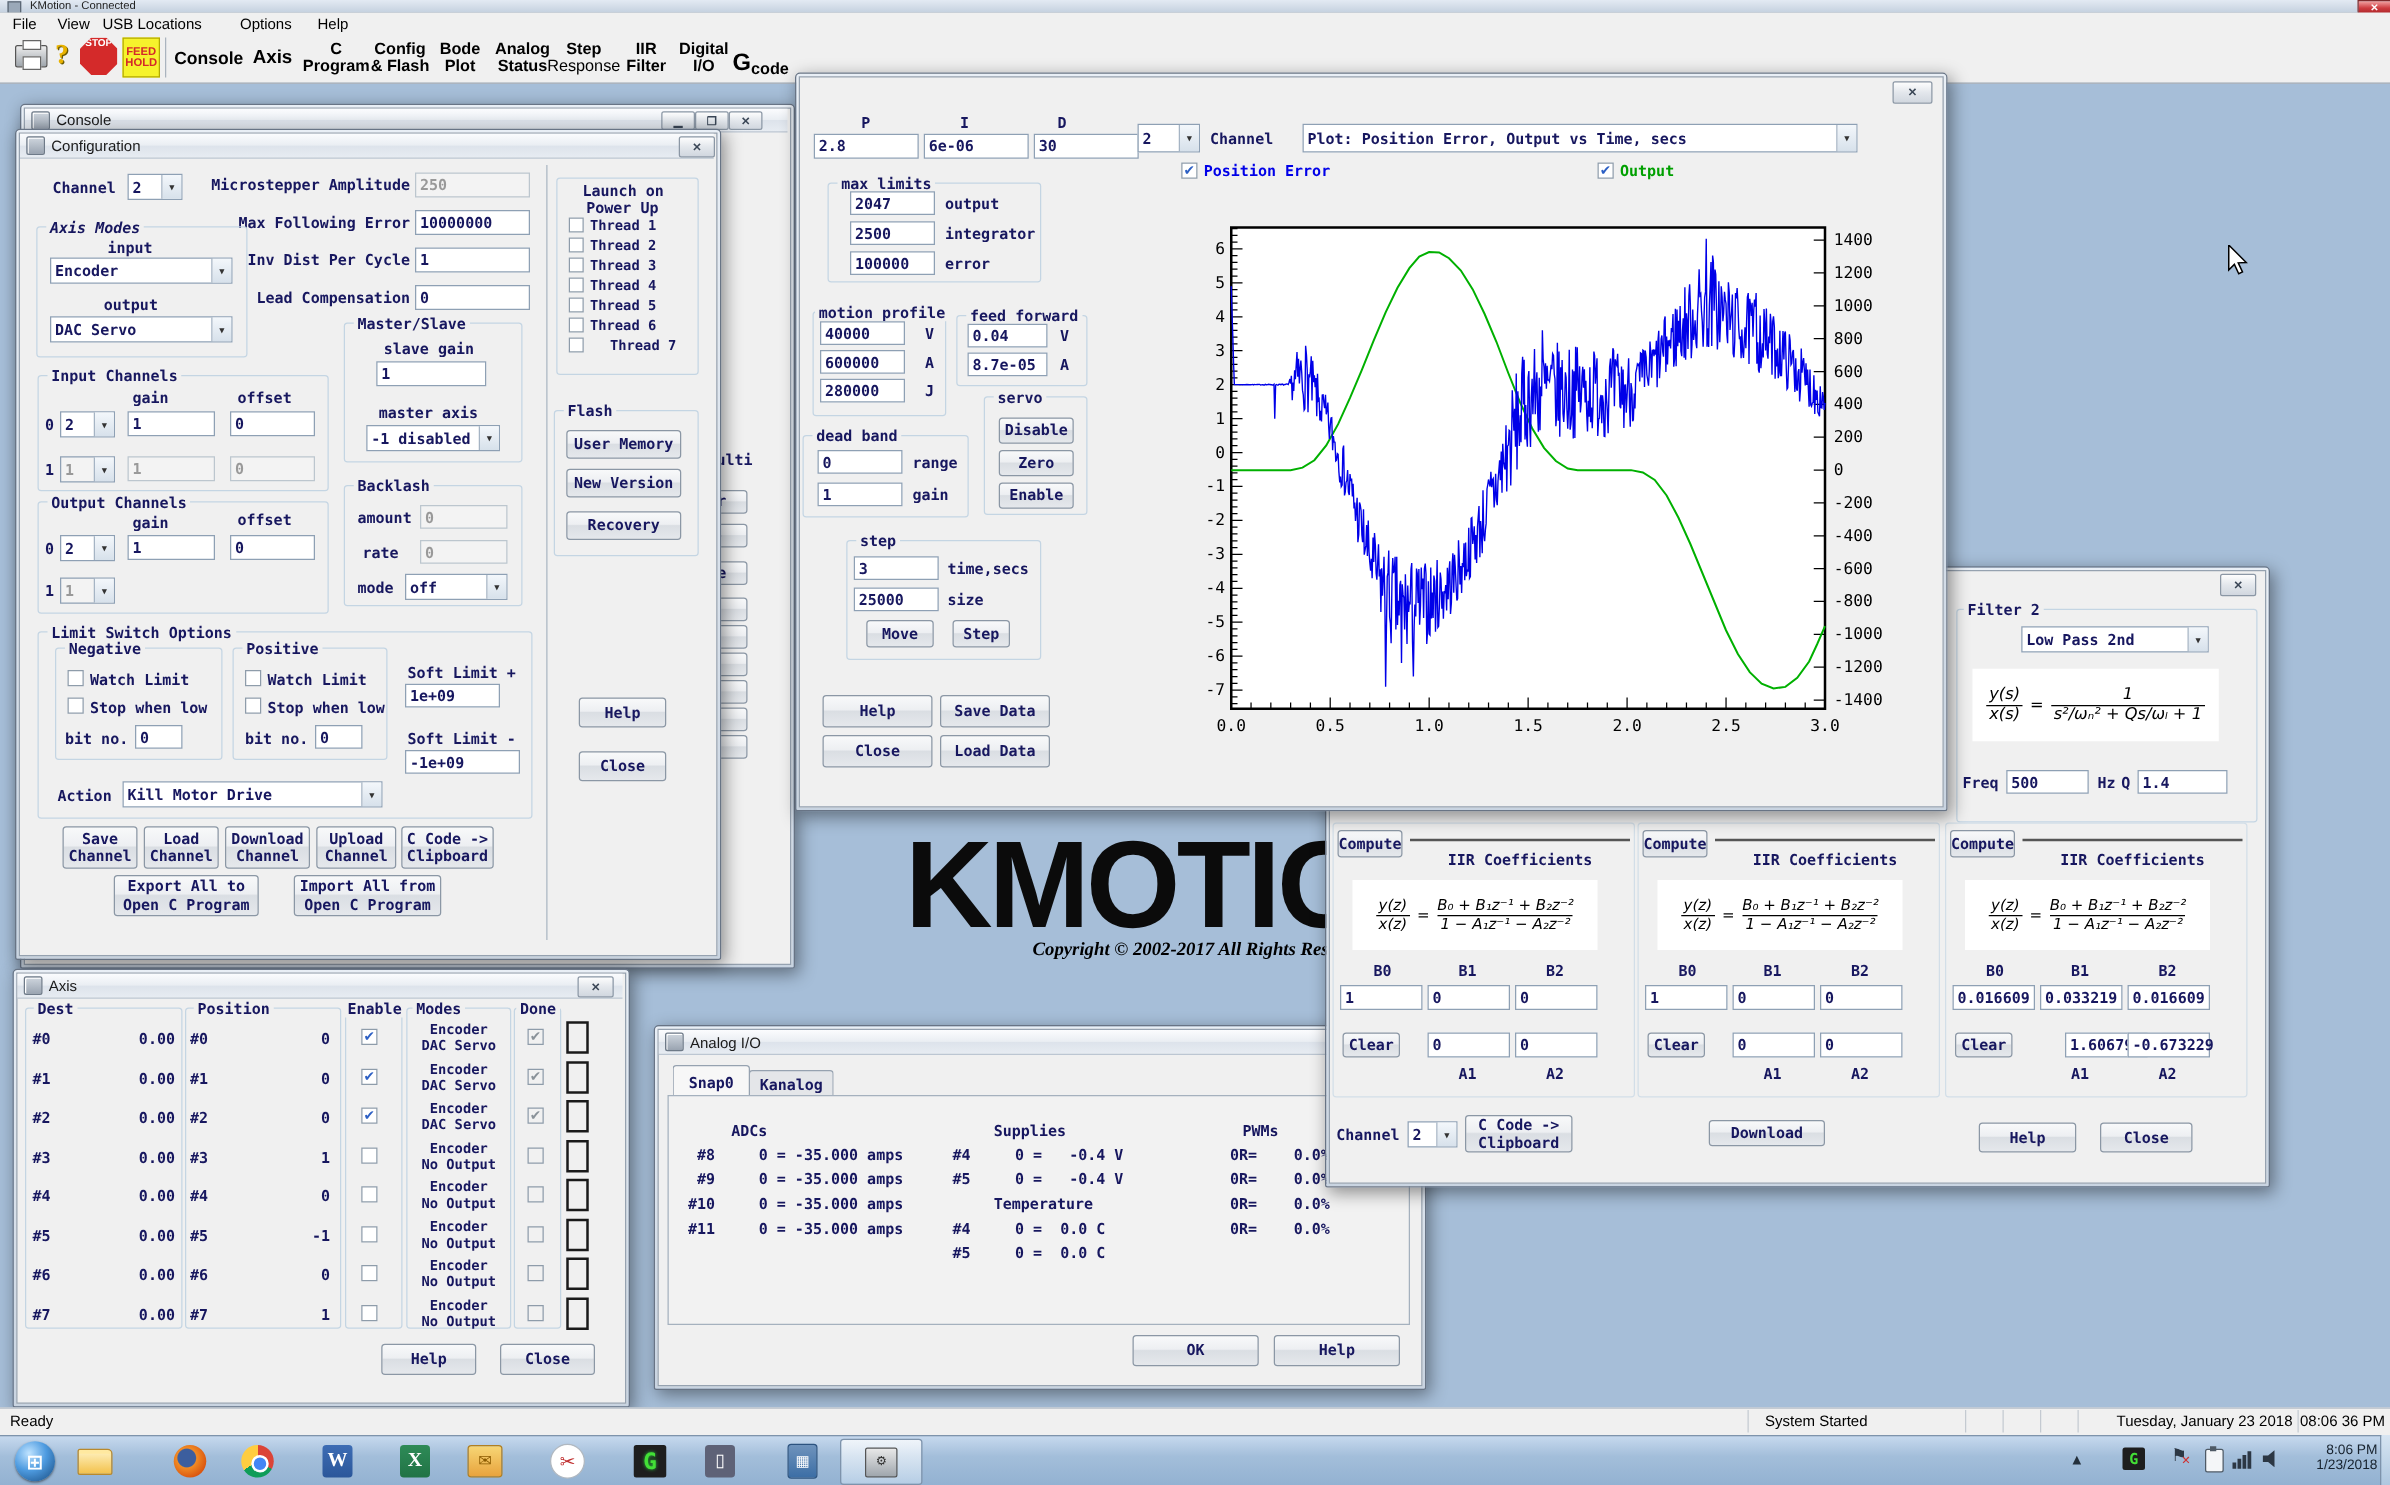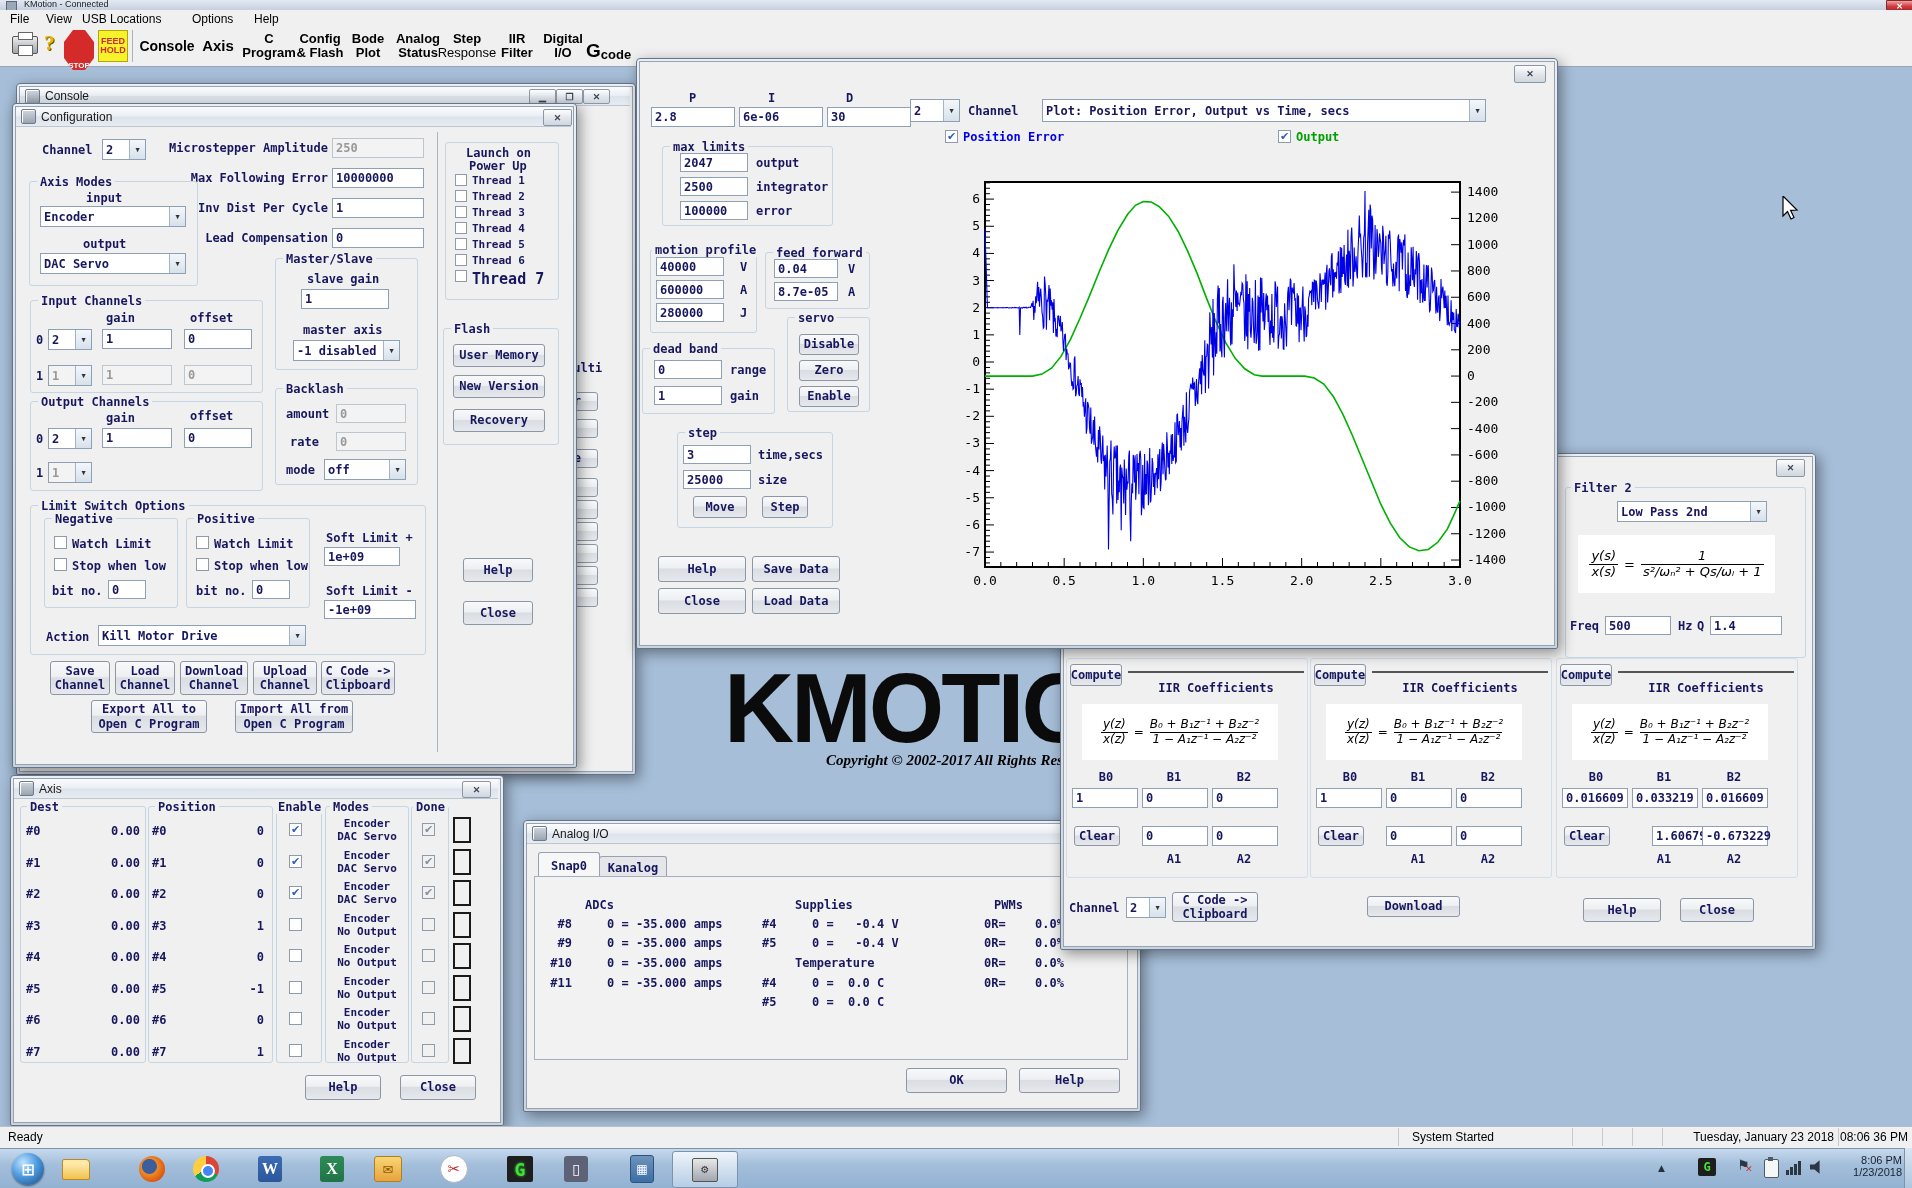--- a/index.html
+++ b/index.html
@@ -62,21 +62,21 @@
   <div class="menu-item" style="left:248px;">
       <span>Help</span>
     </div>
 
   <div class="abs" style="left:0;top:28px;width:1912px;height:38px;background:#F0F0F0;border-bottom:1px solid #9AA5B1;"></div>
   <div class="abs" style="left:12px;top:36px;width:24px;height:16px;background:linear-gradient(#EDEDED,#9FA6AD);border:1px solid #555;border-radius:2px;">
     <div style="position:absolute;left:5px;top:-5px;width:13px;height:6px;background:#fff;border:1px solid #666;"></div>
     <div style="position:absolute;left:5px;top:8px;width:13px;height:9px;background:#fff;border:1px solid #666;"></div>
   </div>
   <div class="abs" style="left:44px;top:30px;font:bold 22px 'Liberation Serif',serif;color:#E8B200;text-shadow:1px 1px 0 #6b5a00;">?</div>
-  <div class="abs" style="left:64px;top:30px;width:30px;height:40px;background:#D42A2A;clip-path:polygon(30% 0,70% 0,100% 30%,100% 70%,70% 100%,30% 100%,0 70%,0 30%);display:flex;align-items:flex-end;justify-content:center;color:#fff;font:bold 8px 'Liberation Sans',sans-serif;">
+  <div class="abs" style="left:64px;top:30px;width:30px;height:30px;background:#D42A2A;clip-path:polygon(30% 0,70% 0,100% 30%,100% 70%,70% 100%,30% 100%,0 70%,0 30%);display:flex;align-items:flex-start;justify-content:center;color:#fff;font:bold 8px 'Liberation Sans',sans-serif;">
       <span>STOP</span>
     </div>
   <div class="abs" style="left:98px;top:30px;width:28px;height:30px;background:#F6F32C;border:1px solid #B3A900;display:flex;flex-direction:column;align-items:center;justify-content:center;color:#D42A2A;font:bold 9px 'Liberation Sans',sans-serif;line-height:1;">
       <span>FEED</span>
       <span>HOLD</span>
     </div>
   <div class="abs" style="left:132px;top:30px;width:1px;height:32px;background:#AAB4BE;"></div>
   <div class="tool-txt" style="left:138px;width:58px;font-size:14px;">
       <span>Console</span>
     </div>
@@ -154,21 +154,21 @@
   <div class="lb" style="left:168px;top:141px;width:160px;text-align:right;">Microstepper Amplitude</div>
   <div class="fld dis" style="left:332px;top:138px;width:92px;height:20px;"><span>250</span></div>
   <div class="lb" style="left:168px;top:171px;width:160px;text-align:right;">Max Following Error</div>
   <div class="fld" style="left:332px;top:168px;width:92px;height:20px;"><span>10000000</span></div>
   <div class="lb" style="left:168px;top:201px;width:160px;text-align:right;">Inv Dist Per Cycle</div>
   <div class="fld" style="left:332px;top:198px;width:92px;height:20px;"><span>1</span></div>
   <div class="lb" style="left:168px;top:231px;width:160px;text-align:right;">Lead Compensation</div>
   <div class="fld" style="left:332px;top:228px;width:92px;height:20px;"><span>0</span></div>
 
   <div class="gb" style="left:29px;top:181px;width:169px;height:105px;"></div>
-  <div class="gbl" style="left:37px;top:175px;">Axis Modes</div>
+  <div class="gbl" style="left:37px;top:175px;font-style:italic;">Axis Modes</div>
   <div class="lb" style="left:86px;top:191px;">input</div>
   <div class="combo" style="left:40px;top:206px;width:146px;height:21px;"><span class="val">Encoder</span><span class="car">▼</span></div>
   <div class="lb" style="left:83px;top:237px;">output</div>
   <div class="combo" style="left:40px;top:253px;width:146px;height:21px;"><span class="val">DAC Servo</span><span class="car">▼</span></div>
 
   <div class="gb" style="left:30px;top:300px;width:233px;height:93px;"></div>
   <div class="gbl" style="left:38px;top:294px;">Input Channels</div>
   <div class="lb" style="left:106px;top:311px;">gain</div>
   <div class="lb" style="left:190px;top:311px;">offset</div>
   <div class="lb" style="left:36px;top:333px;">0</div>
@@ -251,21 +251,21 @@
       <div class="lb" style="left: 472px; top: 190px; font-size: 11px;">Thread 2</div>
       <div class="cb" style="left: 455px; top: 206px; width: 12px; height: 12px;"></div>
       <div class="lb" style="left: 472px; top: 206px; font-size: 11px;">Thread 3</div>
       <div class="cb" style="left: 455px; top: 222px; width: 12px; height: 12px;"></div>
       <div class="lb" style="left: 472px; top: 222px; font-size: 11px;">Thread 4</div>
       <div class="cb" style="left: 455px; top: 238px; width: 12px; height: 12px;"></div>
       <div class="lb" style="left: 472px; top: 238px; font-size: 11px;">Thread 5</div>
       <div class="cb" style="left: 455px; top: 254px; width: 12px; height: 12px;"></div>
       <div class="lb" style="left: 472px; top: 254px; font-size: 11px;">Thread 6</div>
       <div class="cb" style="left: 455px; top: 270px; width: 12px; height: 12px;"></div>
-      <div class="lb" style="left: 472px; top: 270px; font-size: 15px;">Thread 7</div>
+      <div class="lb" style="left: 488px; top: 270px; font-size: 11px;">Thread 7</div>
     </div>
   <div class="gb" style="left:443px;top:328px;width:116px;height:117px;"></div>
   <div class="gbl" style="left:451px;top:322px;">Flash</div>
   <div class="btn" style="left:453px;top:344px;width:92px;height:23px;"><span>User Memory</span></div>
   <div class="btn" style="left:453px;top:375px;width:92px;height:23px;"><span>New Version</span></div>
   <div class="btn" style="left:453px;top:409px;width:92px;height:23px;"><span>Recovery</span></div>
   <div class="btn" style="left:463px;top:558px;width:70px;height:24px;"><span>Help</span></div>
   <div class="btn" style="left:463px;top:601px;width:70px;height:24px;"><span>Close</span></div>
 
   <div class="winframe" style="left:10px;top:775px;width:492px;height:349px;"></div>

